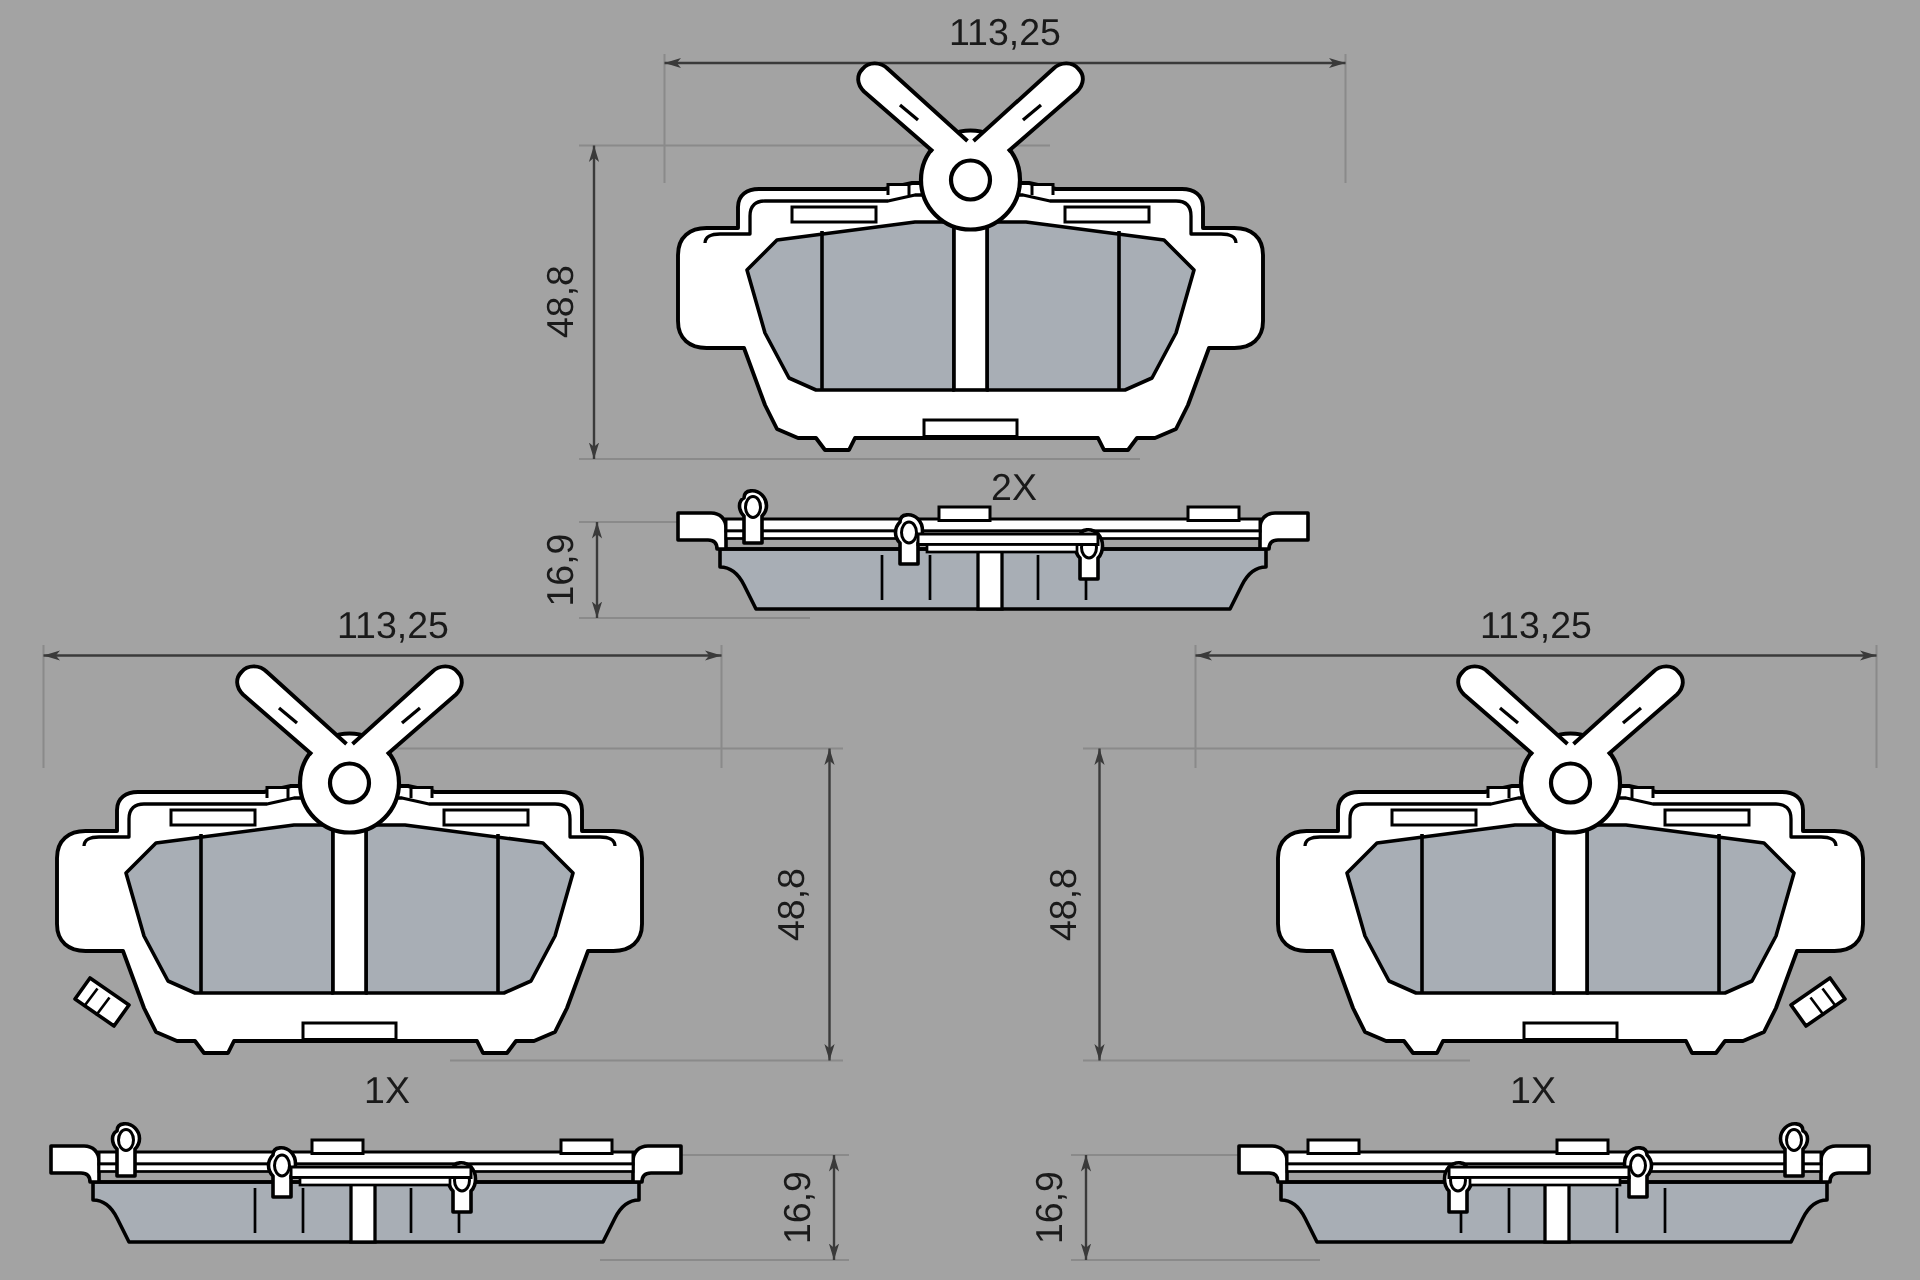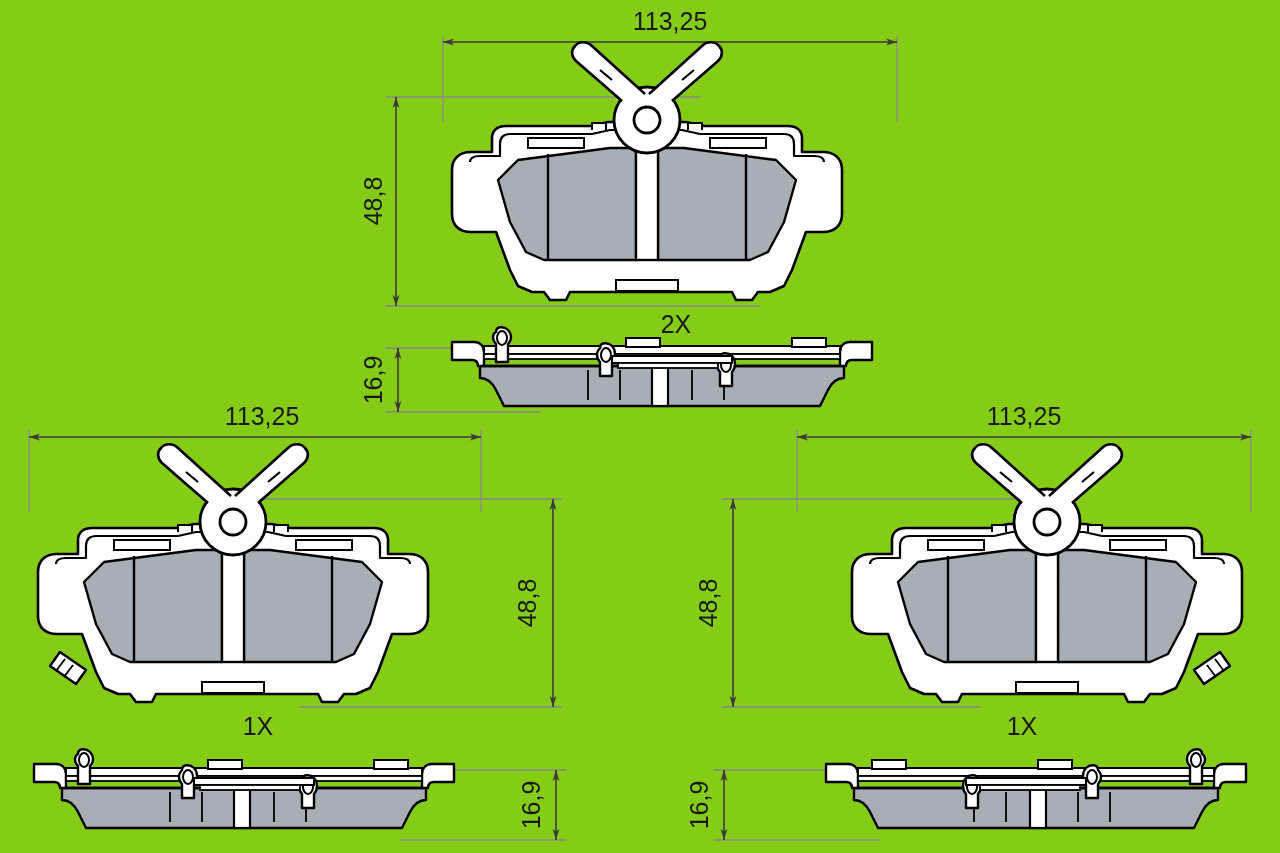--- a/index.html
+++ b/index.html
@@ -8,21 +8,21 @@
     padding: 0;
     background: #ffffff;
   }
   body {
     font-family: "Liberation Sans", sans-serif;
   }
   #sheet {
     position: relative;
     width: 1280px;
     height: 853px;
-    background: #84cc16;
+    background: #a3a3a3;
     overflow: hidden;
   }
   #sheet svg {
     display: block;
   }
   .dim-text {
     font-family: "Liberation Sans", sans-serif;
     font-size: 25px;
     fill: #1a1a1a;
   }

